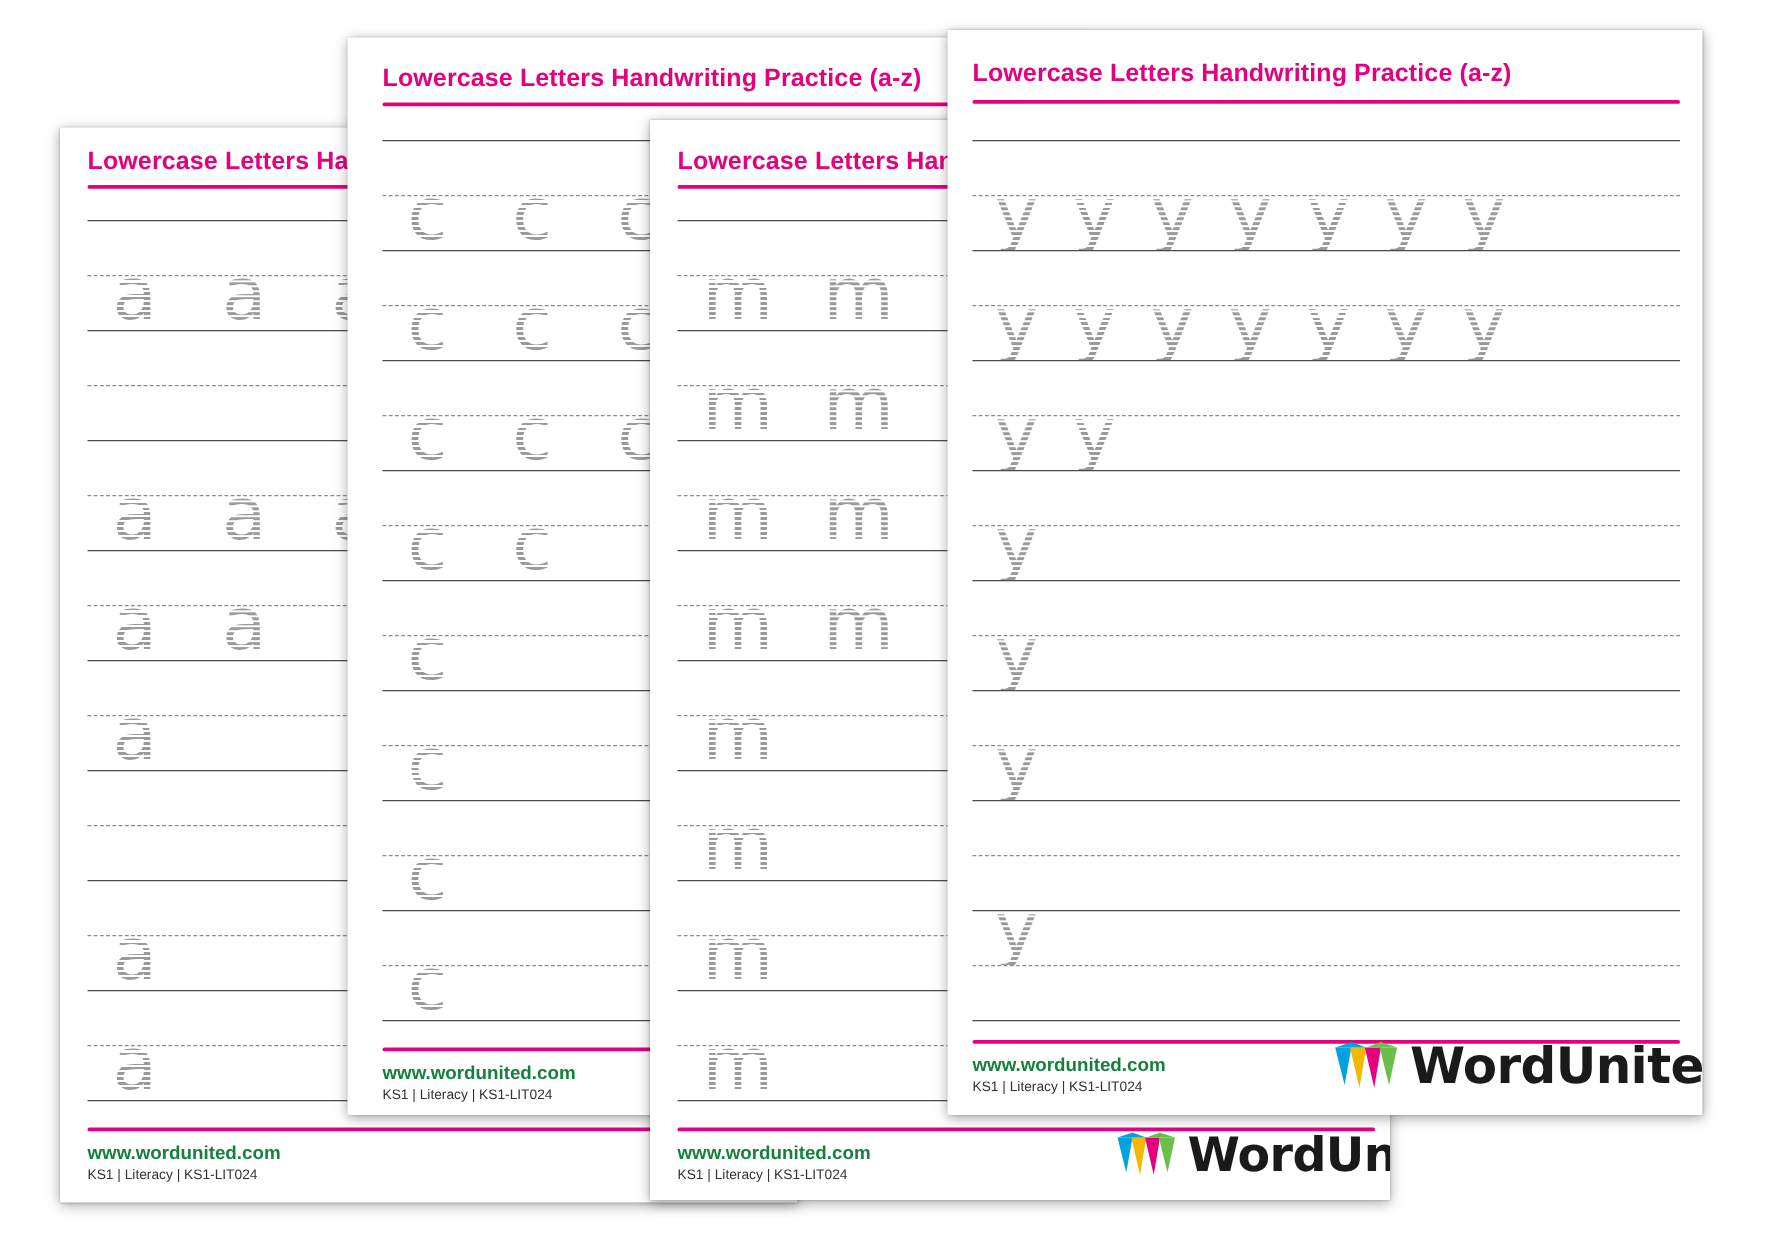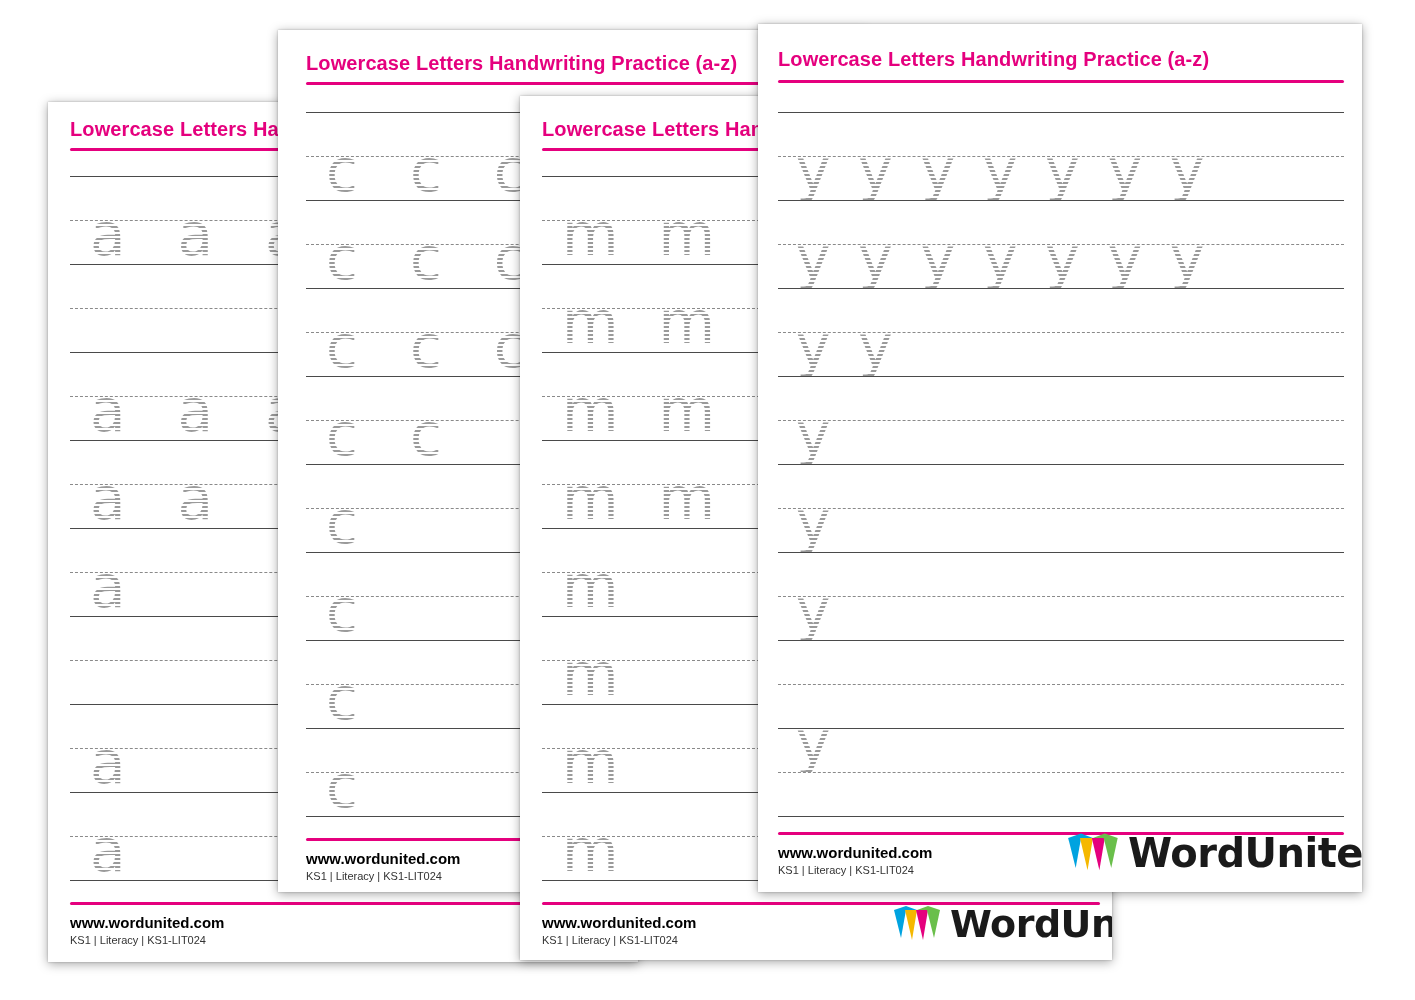--- a/index.html
+++ b/index.html
@@ -50,21 +50,21 @@
 
   .footer-rule {
     position: absolute;
     height: 3px;
     background: #e5007e;
     border-radius: 2px;
   }
 
   .footer-url {
     position: absolute;
-    color: #000000;
+    color: #15803d;
     font-weight: bold;
     white-space: nowrap;
   }
   .footer-meta {
     position: absolute;
     color: #333333;
     white-space: nowrap;
   }
 
   

